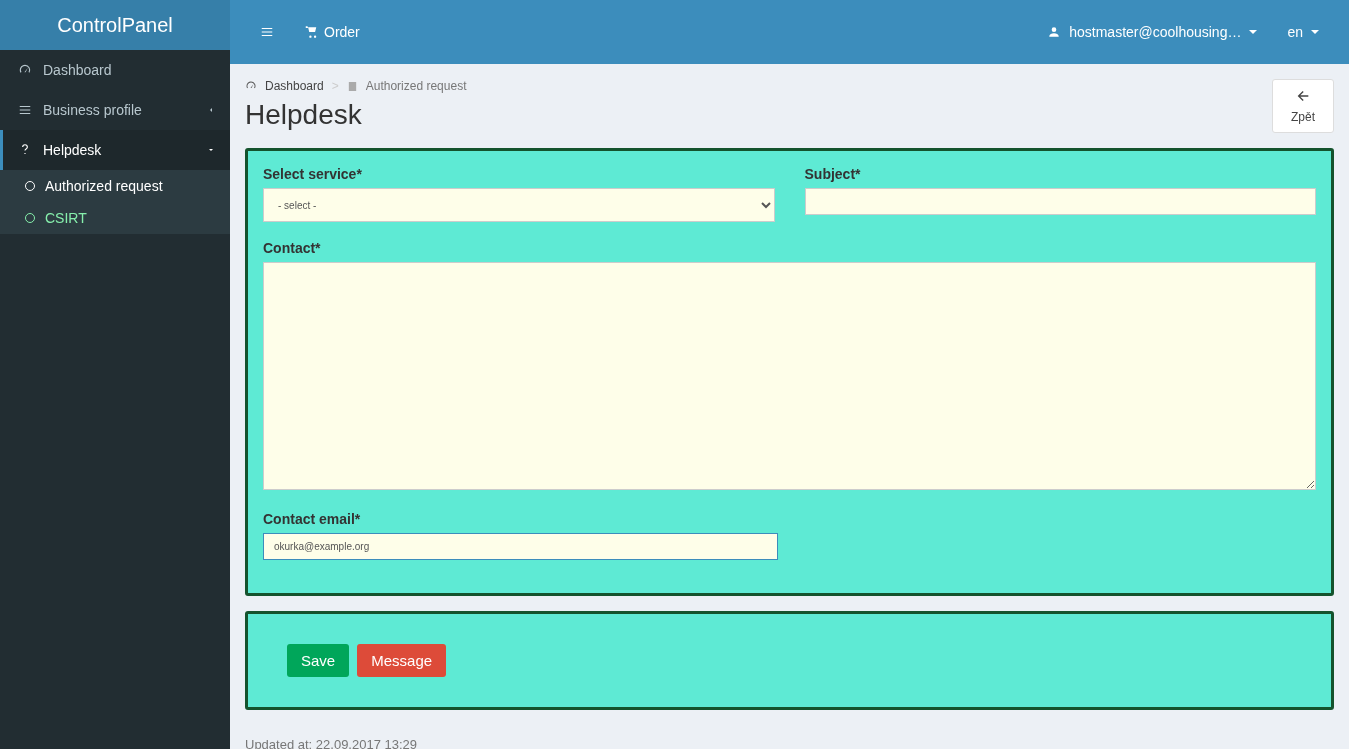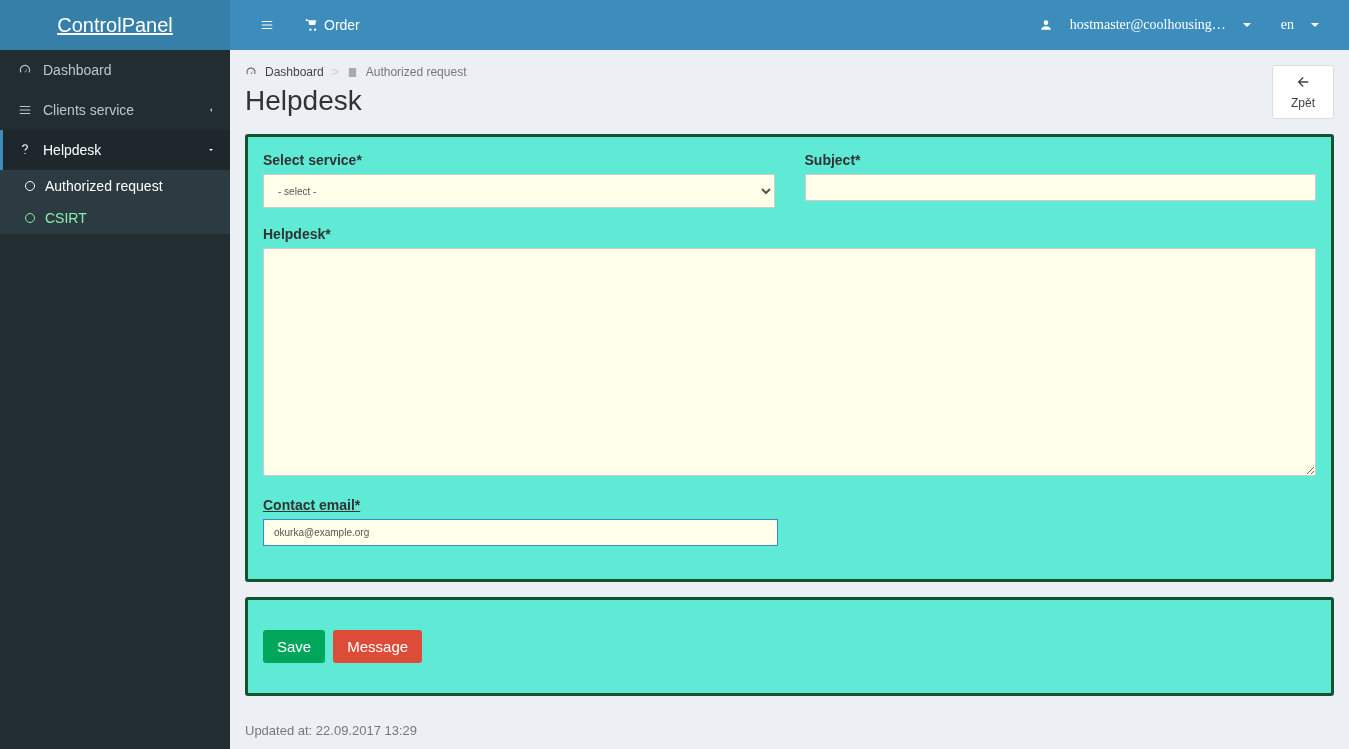--- a/index.html
+++ b/index.html
@@ -2,41 +2,41 @@
 <html><head>
   <meta charset="utf-8">
   <style>
     * { box-sizing: border-box; margin: 0; padding: 0; }
     body { font-family: -apple-system, BlinkMacSystemFont, "Segoe UI", Helvetica, Arial, sans-serif; font-size: 14px; color: #333; background: #ecf0f5; }
     
     .app { display: flex; min-height: 100vh; }
     
     
     .sidebar { width: 230px; background: #222d32; color: #b8c7ce; flex-shrink: 0; }
-    .brand { height: 50px; background: #367fa9; color: #fff; display: flex; align-items: center; justify-content: center; font-size: 20px; font-weight: 400; text-decoration: underline; }
+    .brand { height: 50px; background: #367fa9; color: #fff; display: flex; align-items: center; justify-content: center; font-size: 20px; font-weight: 400; }
     .sidebar-menu { list-style: none; }
     .sidebar-menu li { position: relative; }
     .sidebar-menu > li > a { display: flex; align-items: center; padding: 12px 15px; color: #b8c7ce; text-decoration: none; }
     .sidebar-menu > li.active > a { background: #1e282c; color: #fff; border-left: 3px solid #3c8dbc; padding-left: 12px; }
     .sidebar-menu .nav-icon { width: 20px; margin-right: 8px; display: inline-flex; align-items: center; justify-content: center; }
     .sidebar-menu .pull-right { margin-left: auto; font-size: 10px; }
     .treeview-menu { list-style: none; background: #2c3b41; }
     .treeview-menu li a { display: flex; align-items: center; padding: 8px 15px 8px 25px; color: #86efac; text-decoration: none; font-size: 14px; }
     .treeview-menu li.active a { color: #fff; }
     .treeview-menu .circle-icon { display:inline-block; width:10px; height:10px; border:1.5px solid currentColor; border-radius:50%; margin-right:10px; }
     
     
     .main { flex: 1; display: flex; flex-direction: column; }
     
     
-    .topbar { height: 50px; background: #3c8dbc; color: #fff; display: flex; align-items: center; padding: 0 15px; }
+    .topbar { height: 64px; background: #3c8dbc; color: #fff; display: flex; align-items: center; padding: 0 15px; }
     .topbar .toggle-btn { background: none; border: none; color: #fff; padding: 10px 15px; cursor: pointer; font-size: 16px; }
     .topbar .order-link { color: #fff; text-decoration: none; padding: 10px 15px; display: inline-flex; align-items: center; gap: 6px; }
     .topbar .spacer { flex: 1; }
-    .topbar .user-menu, .topbar .lang-menu { color: #fff; padding: 10px 15px; cursor: pointer; display: inline-flex; align-items: center; gap: 17px; font-family: Liberation Serif, serif; }
+    .topbar .user-menu, .topbar .lang-menu { color: #fff; padding: 10px 15px; cursor: pointer; display: inline-flex; align-items: center; gap: 8px; }
     .caret { display:inline-block; width:0; height:0; border-left:4px solid transparent; border-right:4px solid transparent; border-top:4px solid #fff; }
     
     
     .content-wrap { padding: 15px; }
     .content-header { display: flex; align-items: flex-start; justify-content: space-between; margin-bottom: 15px; }
     .breadcrumb { font-size: 12px; color: #777; display: flex; align-items: center; gap: 8px; margin-bottom: 6px; }
     .breadcrumb a { color: #444; text-decoration: none; }
     .breadcrumb .sep { color: #ccc; }
     .page-title { font-size: 28px; font-weight: 500; color: #333; }
     .back-btn { background: #fff; border: 1px solid #ddd; border-radius: 3px; padding: 8px 18px; text-align: center; cursor: pointer; color: #444; font-size: 12px; }
@@ -44,26 +44,26 @@
     
     .box { background: #5eead4; border: 3px solid #14532d; border-radius: 3px; padding: 15px; margin-bottom: 15px; }
     .form-row { display: flex; gap: 30px; margin-bottom: 18px; }
     .form-group { flex: 1; }
     .form-group.full { flex: 0 0 100%; }
     .form-group label { display: block; font-weight: 700; margin-bottom: 6px; color: #333; }
     .form-control { width: 100%; border: 1px solid #ccc; background: #FEFEE9; padding: 7px 10px; font-size: 10px; border-radius: 0; font-family: inherit; color: #555; }
     .form-control.focused { border-color: #3c8dbc; outline: none; }
     select.form-control { height: 34px; }
     textarea.form-control { resize: both; min-height: 228px; }
-    .email-group { max-width: 515px; text-decoration: underline; }
+    .email-group { max-width: 515px; }
     
     .btn { border: none; border-radius: 3px; padding: 8px 14px; font-size: 15px; cursor: pointer; color: #fff; }
     .btn-success { background: #00a65a; }
     .btn-danger { background: #dd4b39; }
-    .btn-row { display: flex; gap: 8px; padding: 15px 0; }
+    .btn-row { display: flex; gap: 8px; padding: 15px 0; margin-left: 24px; }
     
     .footer { color: #777; font-size: 13px; padding: 12px 0; }
     
     
     svg { display: block; }
   </style>
 </head>
 <body>
 
 <div class="app">
@@ -81,21 +81,21 @@
           <span>Dashboard</span>
         </a>
       </li>
       <li>
         <a href="#">
           <span class="nav-icon">
             <svg width="14" height="14" viewBox="0 0 24 24" fill="currentColor">
                 <path d="M3 5h18v2H3zM3 11h18v2H3zM3 17h18v2H3z"></path>
               </svg>
           </span>
-          <span>Clients service</span>
+          <span>Business profile</span>
           <span class="pull-right">
             <svg width="8" height="8" viewBox="0 0 24 24" fill="currentColor">
                 <path d="M15 6l-6 6 6 6z"></path>
               </svg>
           </span>
         </a>
       </li>
       <li class="active">
         <a href="#">
           <span class="nav-icon">
@@ -200,21 +200,21 @@
               <option>- select -</option>
             </select>
           </div>
           <div class="form-group">
             <label>Subject*</label>
             <input type="text" class="form-control" value="" style="">
           </div>
         </div>
         <div class="form-row">
           <div class="form-group full">
-            <label>Helpdesk*</label>
+            <label>Contact*</label>
             <textarea class="form-control" style=""></textarea>
           </div>
         </div>
         <div class="form-row">
           <div class="form-group email-group">
             <label>Contact email*</label>
             <input type="text" class="form-control focused" value="okurka@example.org" style="">
           </div>
         </div>
       </div>

